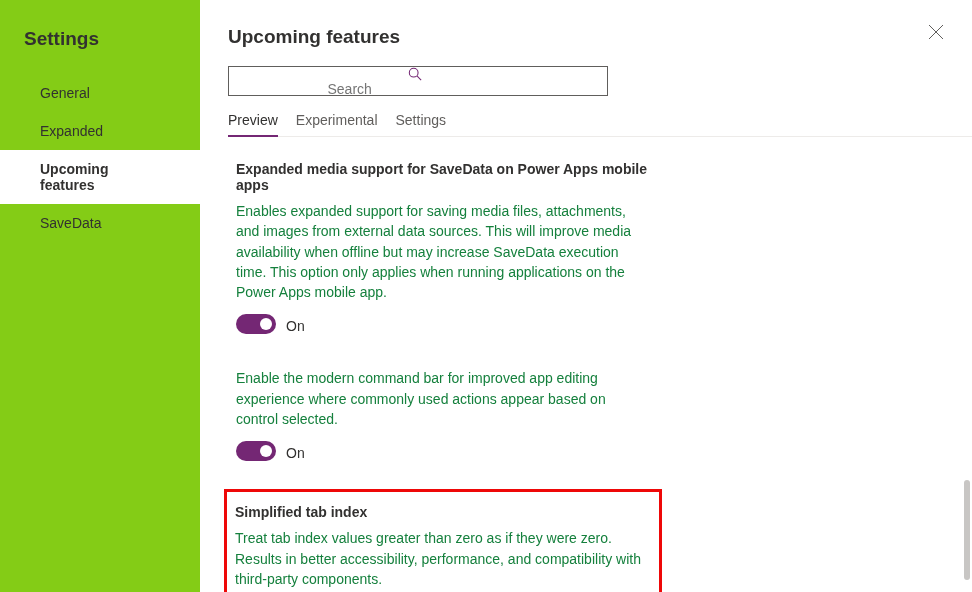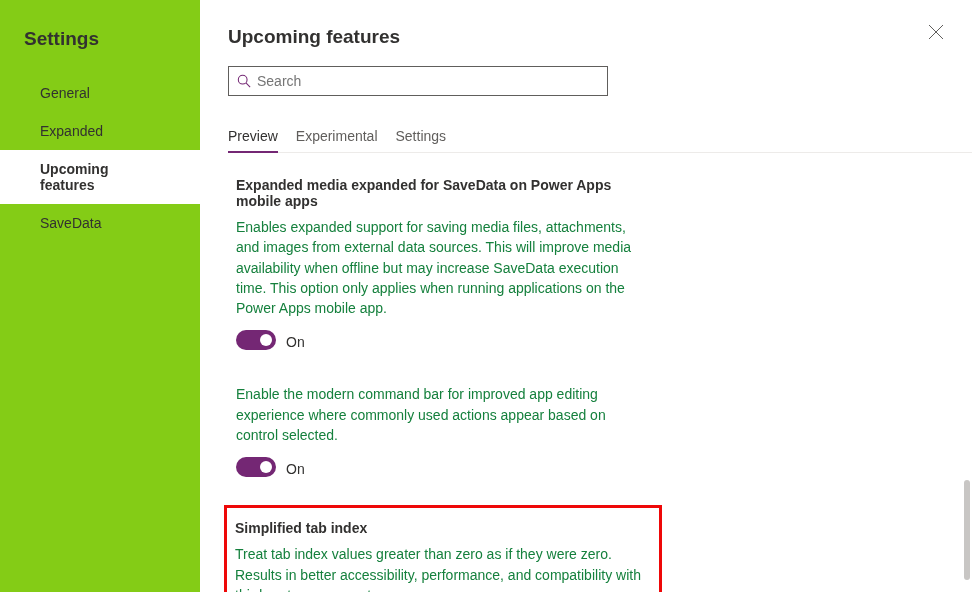--- a/index.html
+++ b/index.html
@@ -58,20 +58,21 @@
       margin-bottom: 18px;
     }
     .search-box {
       display: flex;
       align-items: center;
       width: 380px;
       height: 30px;
       border: 1px solid #605e5c;
       padding: 0 8px;
       margin-bottom: 16px;
+      flex-direction: column;
     }
     .search-icon {
       color: #742774;
       margin-right: 6px;
       display: flex;
       align-items: center;
     }
     .search-input {
       border: none;
       outline: none;
@@ -85,21 +86,20 @@
       border-bottom: 1px solid #edebe9;
       margin-right: 0;
       width: 100%;
     }
     .tab {
       padding: 0 0 8px 0;
       font-size: 14px;
       cursor: pointer;
       color: #605e5c;
       position: relative;
-      margin-top: 16px;
     }
     .tab.active {
       color: #323130;
       font-weight: 400;
     }
     .tab.active::after {
       content: "";
       position: absolute;
       bottom: -1px;
       left: 0;
@@ -200,21 +200,21 @@
 
     <div class="tabs">
       <div class="tab active">Preview</div>
       <div class="tab">Experimental</div>
       <div class="tab">Settings</div>
     </div>
 
     <div class="features">
 
       <div class="feature">
-        <div class="feature-title">Expanded media expanded for SaveData on Power Apps mobile apps</div>
+        <div class="feature-title">Expanded media support for SaveData on Power Apps mobile apps</div>
         <div class="feature-desc">Enables expanded support for saving media files, attachments, and images from external data sources. This will improve media availability when offline but may increase SaveData execution time. This option only applies when running applications on the Power Apps mobile app.</div>
         <div class="toggle-row">
           <div class="toggle">
             <div class="toggle-knob"></div>
           </div>
           <span class="toggle-label">On</span>
         </div>
       </div>
 
       <div class="feature">

